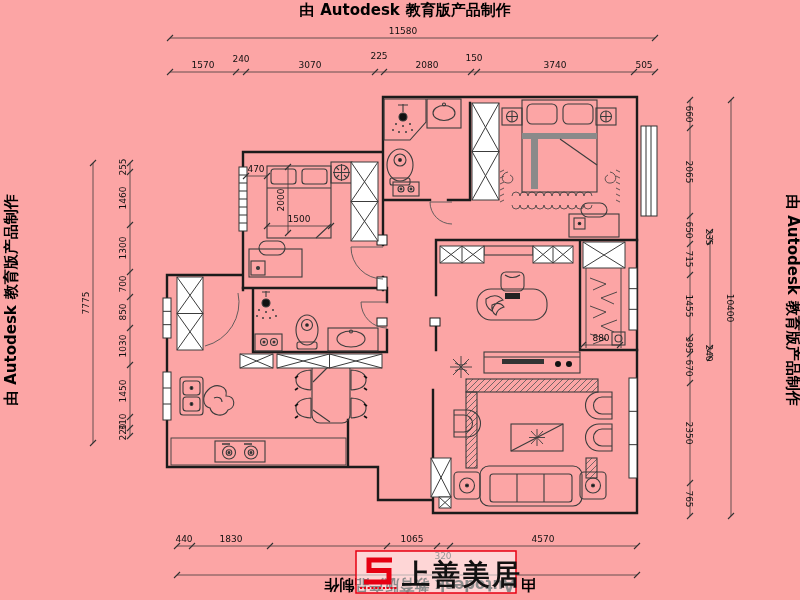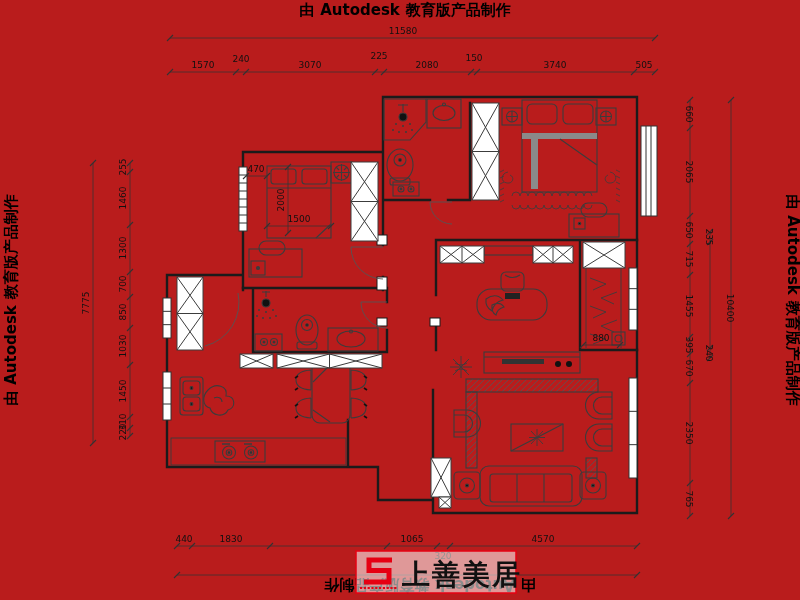--- a/index.html
+++ b/index.html
@@ -1,16 +1,16 @@
 <!DOCTYPE html>
 <html><head>
 <meta charset="utf-8">
 <style>
   html,body{margin:0;padding:0;background:#ffffff;}
-  .sheet{position:relative;width:800px;height:600px;background:#b91c1c;overflow:hidden;
+  .sheet{position:relative;width:800px;height:600px;background:#fca5a5;overflow:hidden;
          font-family:"DejaVu Sans",sans-serif;}
   svg{position:absolute;left:0;top:0;}
   text{fill:#111;}
   .dimtxt{font-size:9px;}
   .bordertxt{font-size:15px;font-weight:bold;fill:#000;}
   .brand-cn{font-size:28px;font-weight:bold;letter-spacing:2px;}
 </style>
 </head>
 <body>
 

